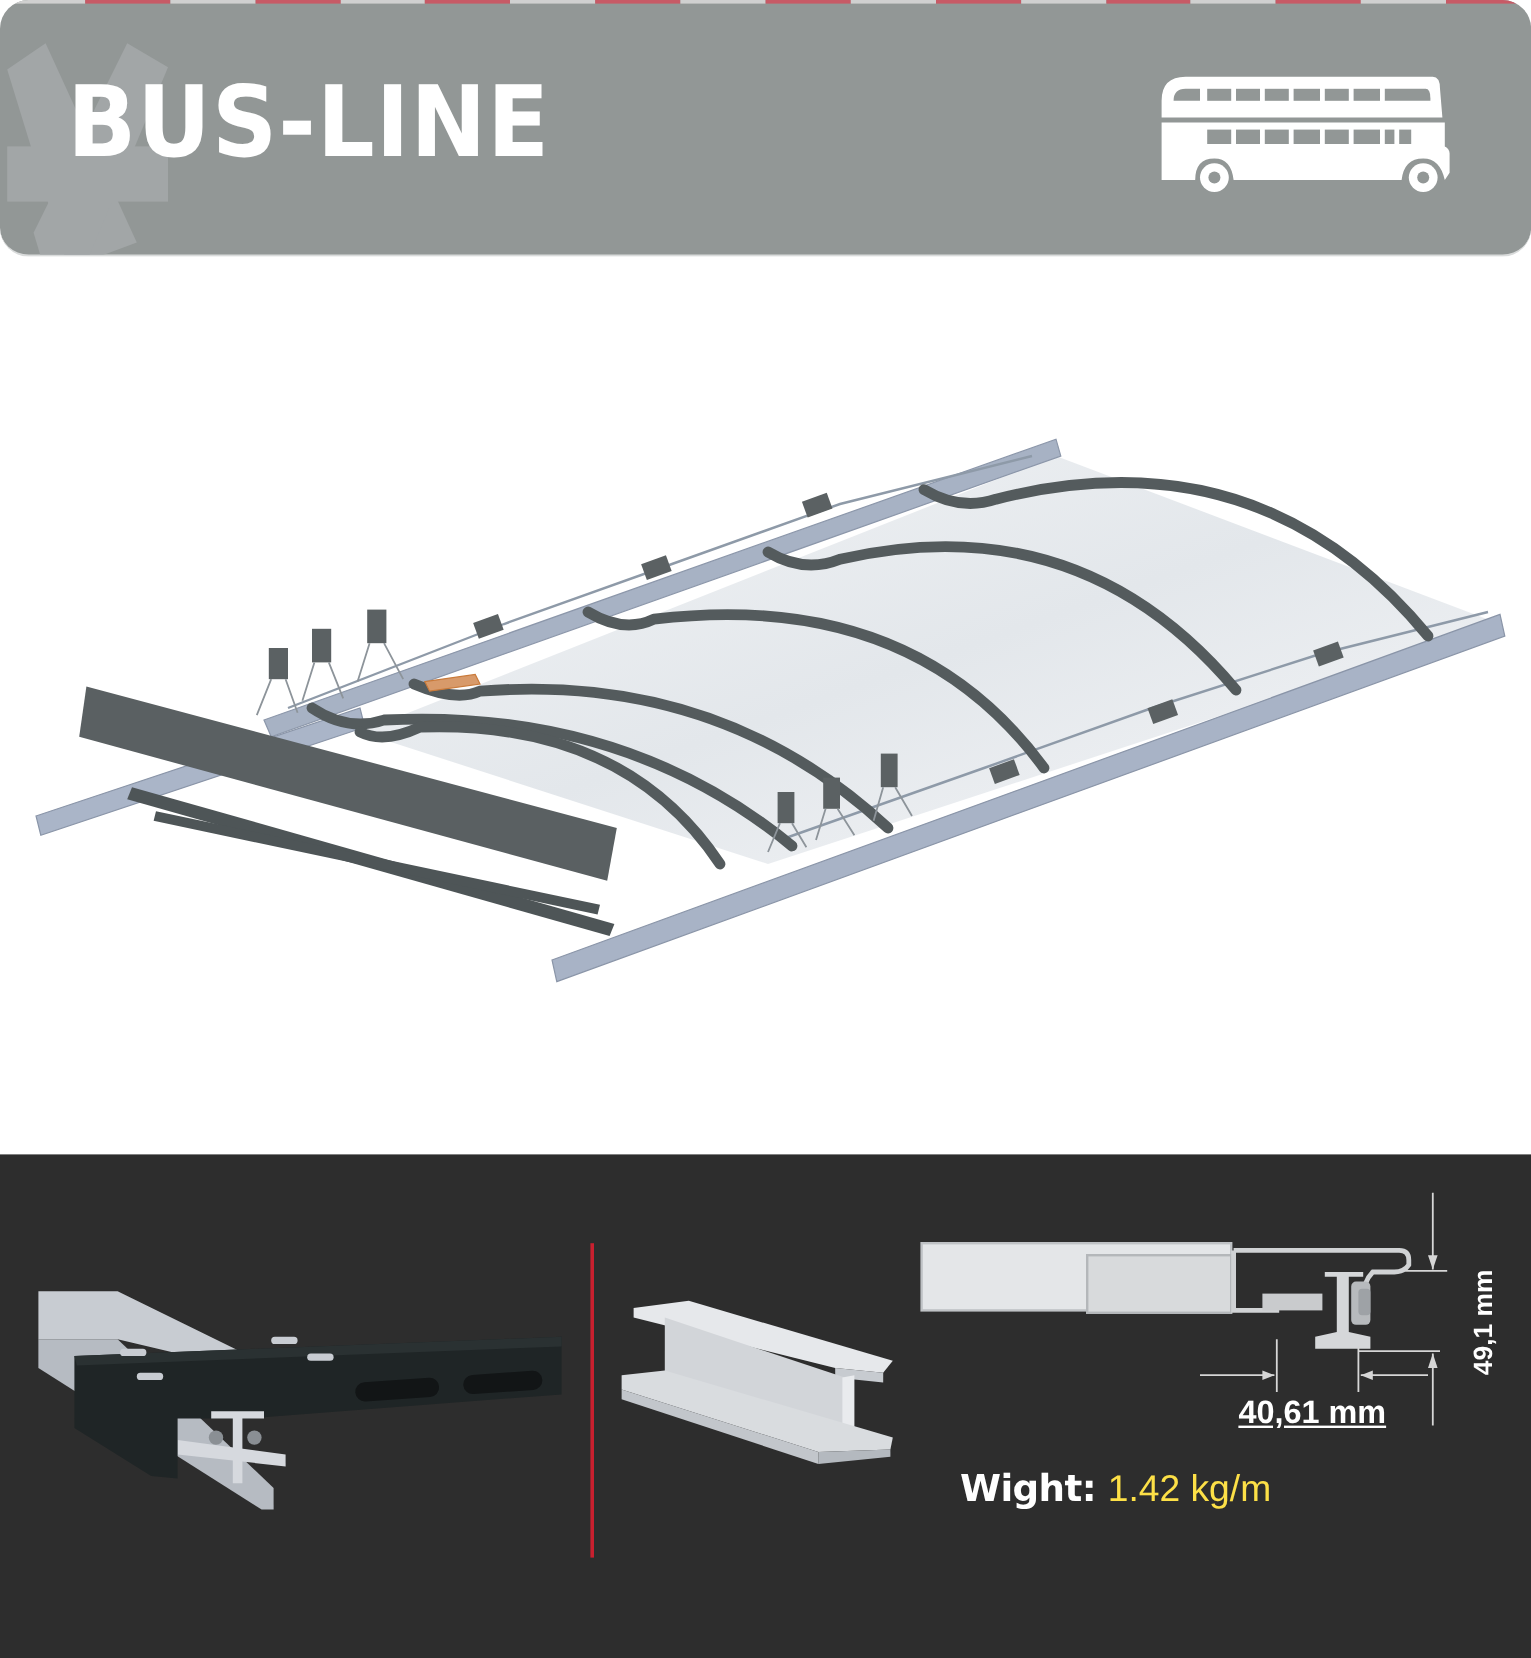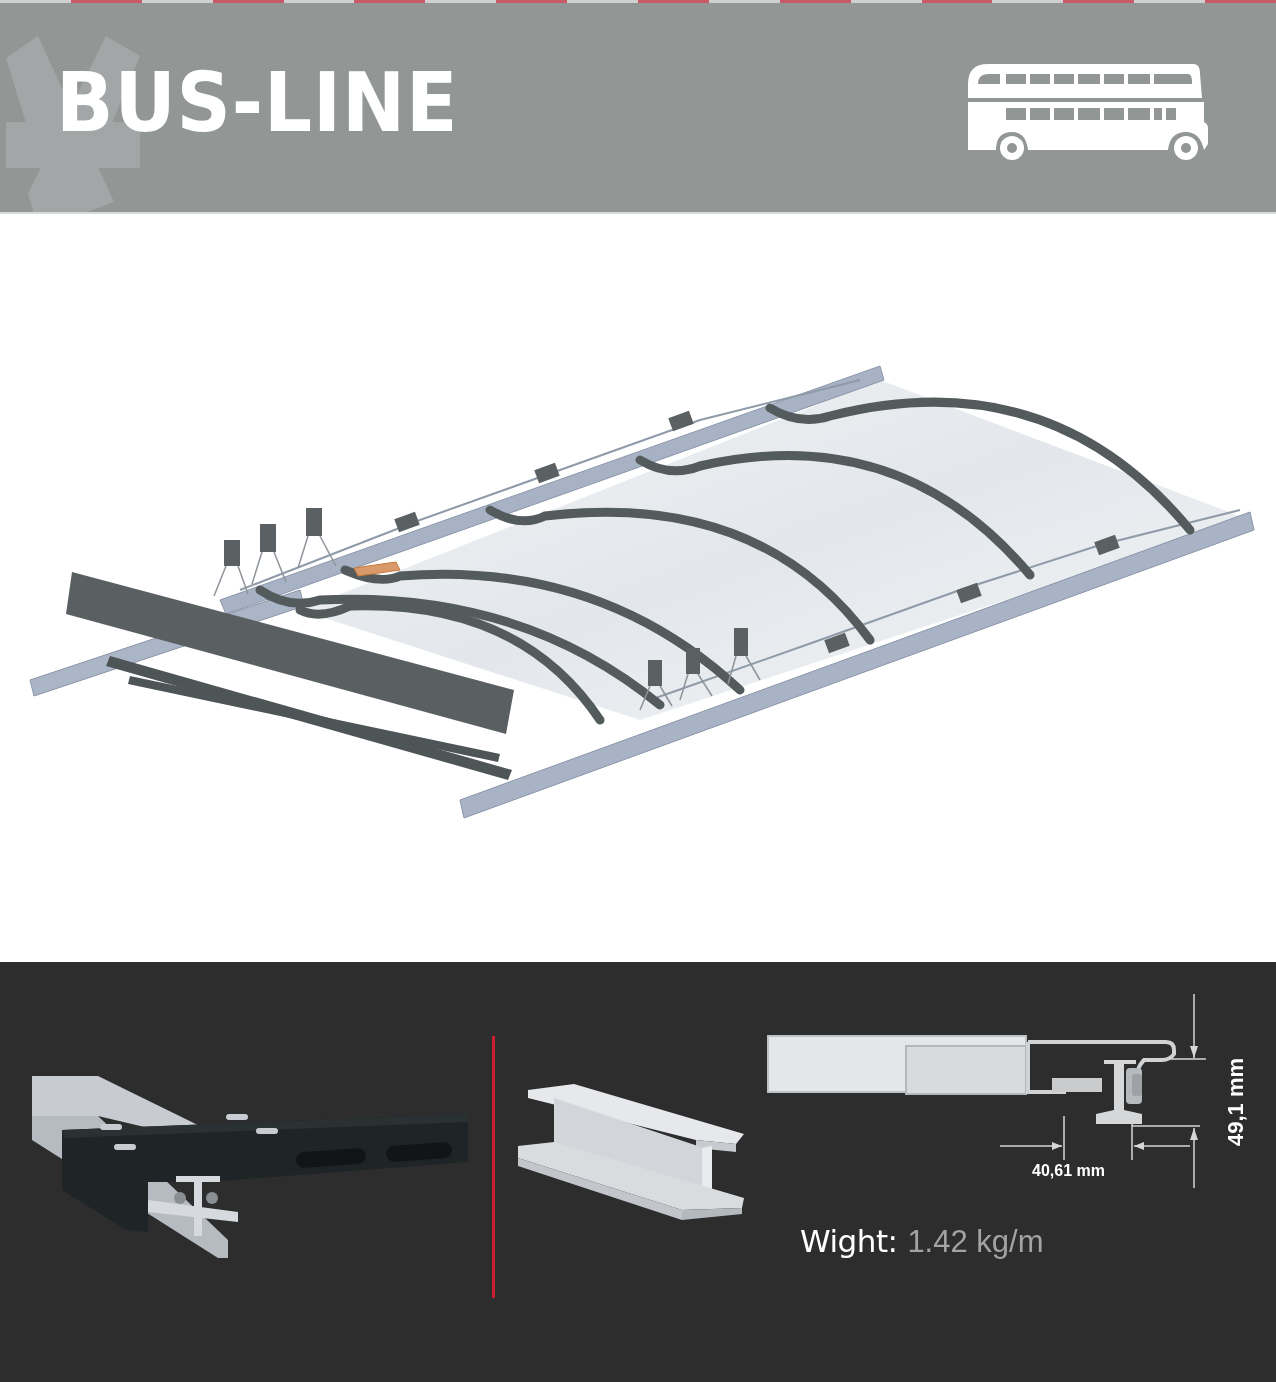--- a/index.html
+++ b/index.html
@@ -1,43 +1,43 @@
 <!DOCTYPE html>
 <html><head>
 <meta charset="utf-8">
 <style>
   html, body { margin: 0; padding: 0; }
   body { width: 1276px; height: 1382px; position: relative; overflow: hidden; background: #ffffff; font-family: "DejaVu Sans", sans-serif; }
 
   
-  .header { position: absolute; left: 0; top: 0; width: 1276px; height: 212px; background: #929796; overflow: hidden; border-bottom: 2px solid #d9dbdb; }
+  .header { position: absolute; left: 0; top: 0; width: 1276px; height: 212px; background: #929796; overflow: hidden; border-bottom: 2px solid #d9dbdb; border-radius: 24px; }
   .stripe { position: absolute; left: 0; top: 0; width: 1276px; height: 3px; display: flex; }
   .stripe span { display: block; width: 71px; height: 3px; }
   .watermark { position: absolute; left: 4px; top: 34px; width: 140px; height: 180px; }
   .title { position: absolute; left: 56px; top: 62px; font-family: "DejaVu Sans", sans-serif; font-weight: bold; font-size: 82px; line-height: 1; letter-spacing: 1px; color: #ffffff; margin: 0; transform: scaleX(0.92); transform-origin: left top; }
   .bus-icon { position: absolute; left: 966px; top: 62px; width: 246px; height: 100px; }
 
   
   .render { position: absolute; left: 0; top: 214px; width: 1276px; height: 748px; background: #ffffff; }
   .render svg { position: absolute; left: 0; top: 0; }
 
   
   .bottom { position: absolute; left: 0; top: 962px; width: 1276px; height: 420px; background: #2d2d2d; }
   .divider { position: absolute; left: 492px; top: 74px; width: 3px; height: 262px; background: #c8202f; }
   .bracket { position: absolute; left: 28px; top: 108px; }
   .ibeam { position: absolute; left: 514px; top: 80px; }
   .section { position: absolute; left: 766px; top: 26px; }
   .dim-v { position: absolute; left: 1206px; top: 80px; width: 60px; height: 120px; }
   .dim-v span { position: absolute; left: 50%; top: 50%; transform: translate(-50%, -50%) rotate(-90deg); white-space: nowrap; color: #ffffff; font-weight: bold; font-size: 22px; font-family: "Liberation Sans", sans-serif; }
-  .dim-h { position: absolute; left: 1032px; top: 200px; color: #ffffff; font-weight: bold; font-size: 16px; font-family: "Liberation Sans", sans-serif; }
+  .dim-h { position: absolute; left: 1032px; top: 200px; color: #ffffff; font-weight: bold; font-size: 27px; font-family: "Liberation Sans", sans-serif; text-decoration: underline; }
   .spec { position: absolute; left: 800px; top: 258px; color: #ffffff; font-family: "DejaVu Sans", sans-serif; }
   .spec-title { font-weight: bold; font-size: 31px; line-height: 42px; letter-spacing: -0.5px; }
   .spec-row { font-size: 31px; line-height: 42px; }
-  .spec-label { font-weight: normal; letter-spacing: -0.5px; }
-  .spec-value { font-weight: normal; color: #a3a3a3; font-family: "Liberation Sans", sans-serif; }
+  .spec-label { font-weight: bold; letter-spacing: -0.5px; }
+  .spec-value { font-weight: normal; color: #fde047; font-family: "Liberation Sans", sans-serif; }
 </style>
 </head>
 <body>
 
 <div class="header">
   <div class="stripe">
     <span style="background:#d0d0d0"></span>
       <span style="background:#c75a66"></span>
     <span style="background:#d0d0d0"></span>
       <span style="background:#c75a66"></span>

